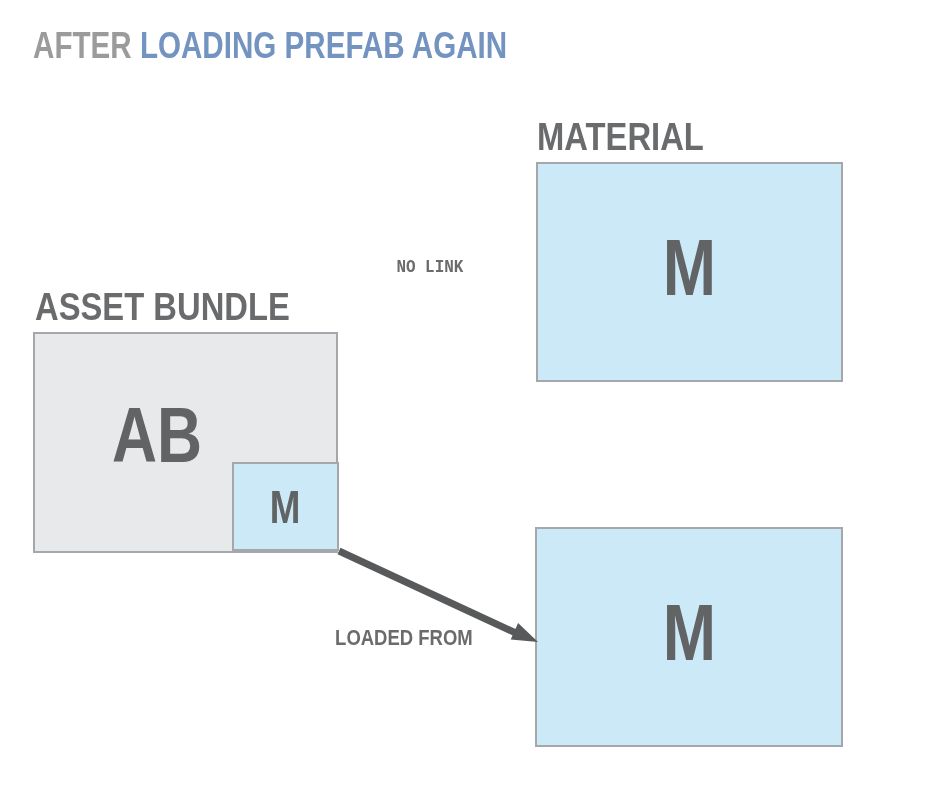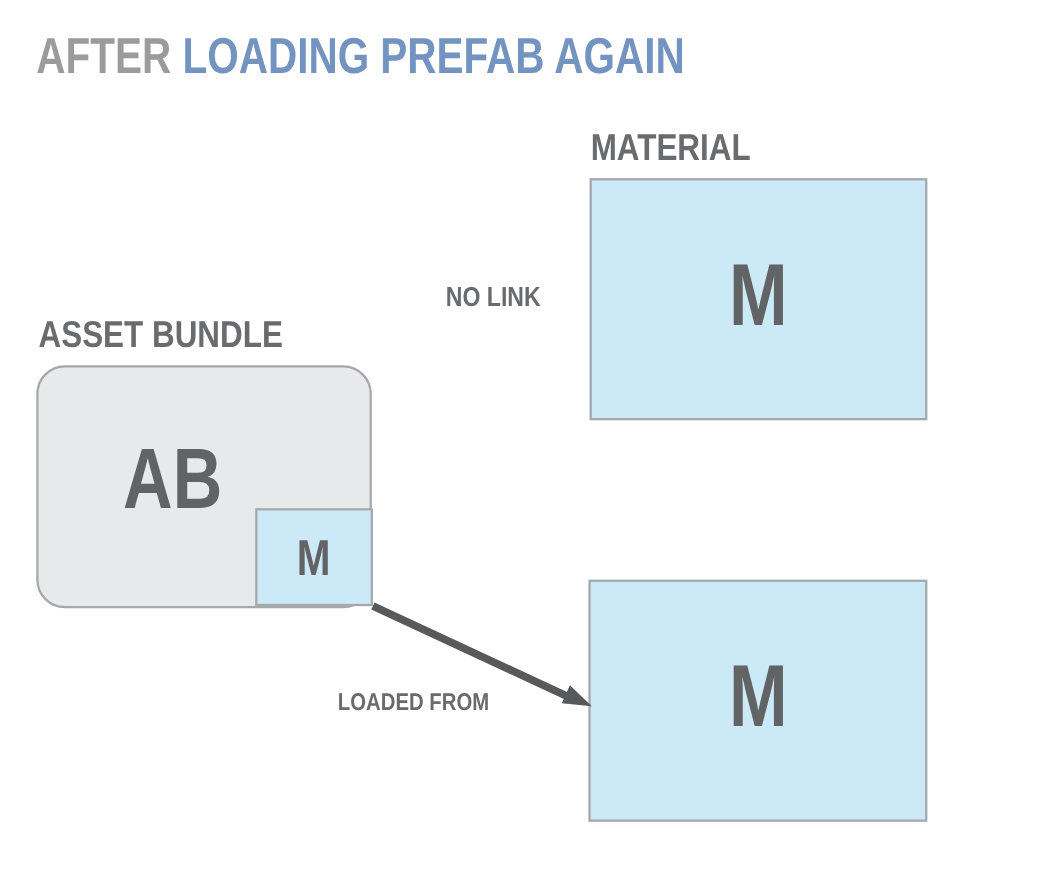--- a/index.html
+++ b/index.html
@@ -24,58 +24,58 @@
   }
   
   .cond  { display: inline-block; transform: scaleX(0.84); transform-origin: left top; white-space: nowrap; }
   .cond-c{ display: inline-block; transform: scaleX(0.84); transform-origin: center top; white-space: nowrap; }
 
   .title {
     position: absolute;
     left: 33px;
     top: 27px;
     margin: 0;
-    font-size: 46px;
+    font-size: 37px;
     font-weight: 700;
     line-height: 1;
   }
   .title .cond { transform: scaleX(0.80); }
   .t-gray { color: var(--title-gray); }
   .t-blue { color: var(--title-blue); }
 
   .box-label {
     position: absolute;
-    font-size: 34px;
+    font-size: 39px;
     font-weight: 700;
     line-height: 1;
     color: var(--label-gray);
   }
   #material-top-label   { left: 537px; top: 117px; }
   #asset-bundle-label   { left: 35px;  top: 287px; text-align: right; }
   #material-new-label   { left: 537px; top: 481px; }
 
   .small-caption {
     position: absolute;
     font-weight: 700;
     color: var(--label-gray);
     text-align: center;
   }
-  #no-link-label { left: 348px; top: 258px; width: 200px; font-size: 25px; line-height: 1; }
-  #loaded-label  { left: 276px; top: 624px; width: 200px; font-size: 22px; line-height: 28px; }
+  #no-link-label { left: 330px; top: 258px; width: 200px; font-size: 19px; line-height: 1; font-family: Liberation Mono, monospace; }
+  #loaded-label  { left: 304px; top: 624px; width: 200px; font-size: 22px; line-height: 28px; }
 
   .box {
     position: absolute;
     box-sizing: border-box;
     border: 2px solid var(--box-border);
     display: flex;
     align-items: center;
     justify-content: center;
   }
   .fill-blue { background: var(--box-blue-fill); }
-  .fill-gray { background: var(--box-gray-fill); border-radius: 26px; }
+  .fill-gray { background: var(--box-gray-fill); }
 
   #material-top-box { left: 536px; top: 162px; width: 307px; height: 220px; }
   #ab-box           { left: 33px;  top: 332px; width: 305px; height: 221px; }
   #m-small-box      { left: 232px; top: 462px; width: 107px; height: 89px; z-index: 2; }
   #material-new-box { left: 535px; top: 527px; width: 308px; height: 220px; }
 
   .letter {
     font-weight: 700;
     color: var(--letter-gray);
     line-height: 1;

